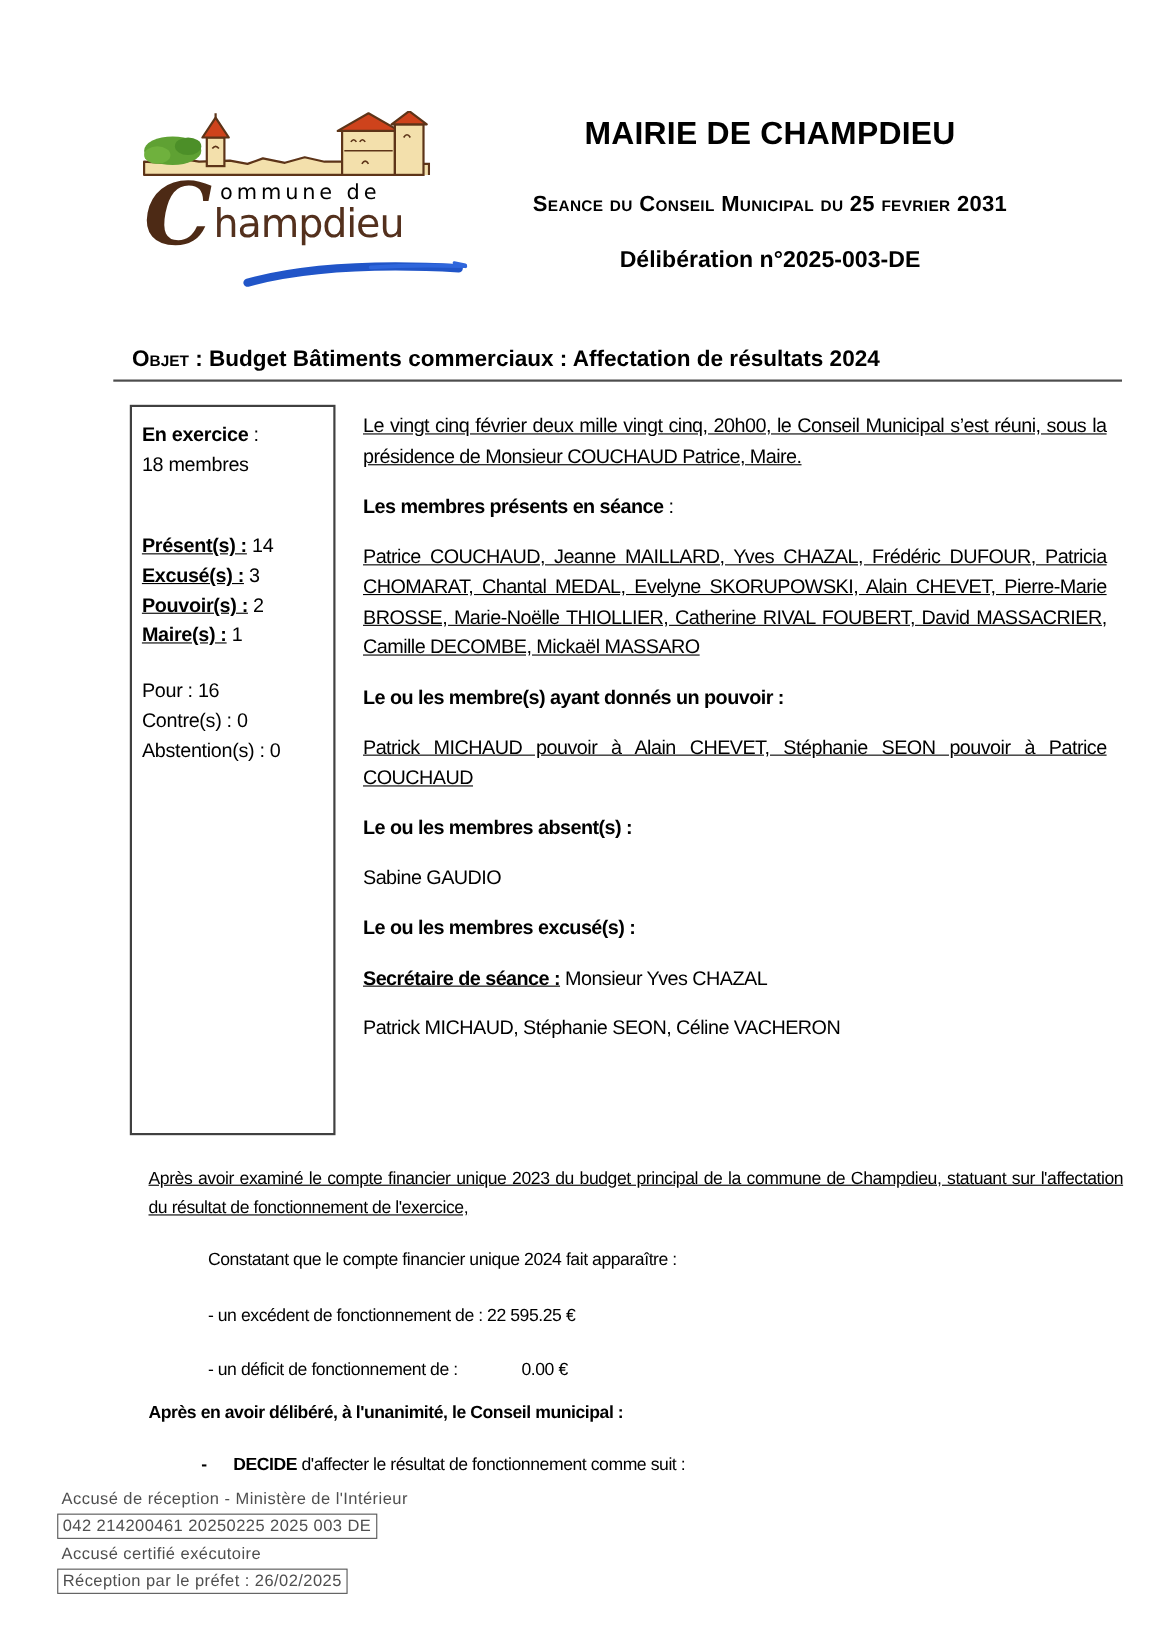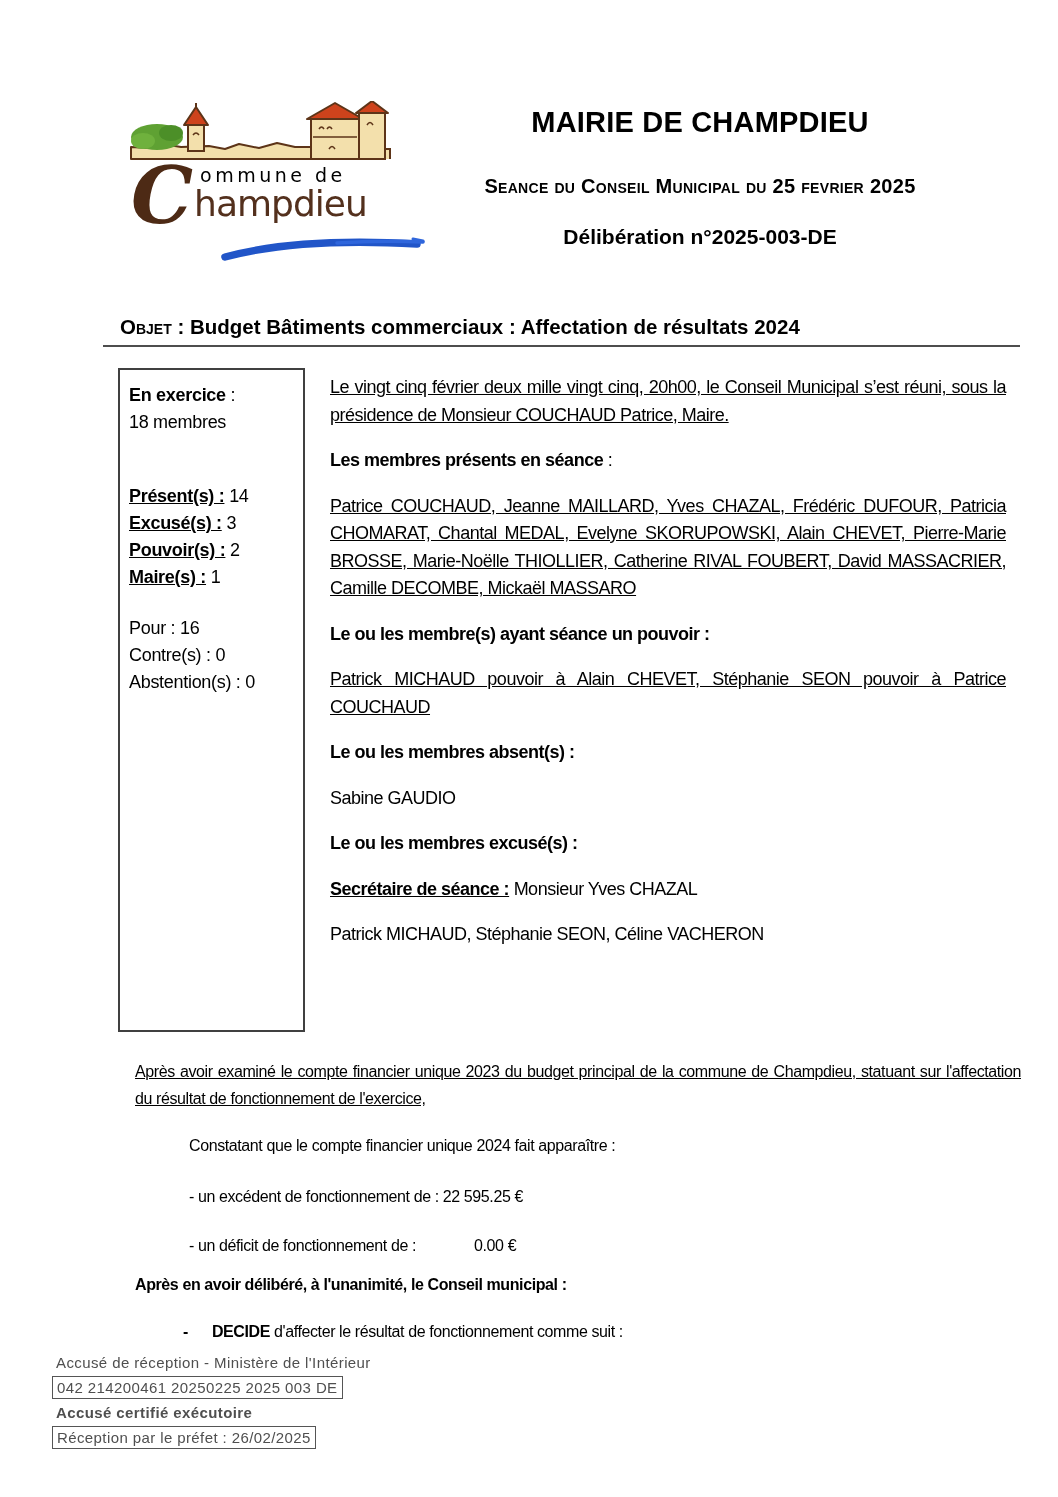--- a/index.html
+++ b/index.html
@@ -124,21 +124,21 @@
 
     <svg class="swoosh" width="212" height="30" viewBox="0 0 212 30">
       <path d="M8,24 C60,10 130,7 200,11" stroke="#2155c8" stroke-width="7.5" fill="none" stroke-linecap="round"></path>
       <path d="M120,10 C150,8 180,8 206,9" stroke="#2f66dc" stroke-width="3.5" fill="none" stroke-linecap="round"></path>
       <path d="M196,6 l10,2" stroke="#2f66dc" stroke-width="3" fill="none" stroke-linecap="round"></path>
     </svg>
   </div>
 
   <div class="header">
     <div class="title">MAIRIE DE CHAMPDIEU</div>
-    <div class="session">Seance du Conseil Municipal du 25 fevrier 2025</div>
+    <div class="session">Seance du Conseil Municipal du 25 fevrier 2031</div>
     <div class="delib">Délibération n°2025-003-DE</div>
   </div>
 
   <div class="objet-wrap">
     <div class="objet-line"><span class="objet-label">Objet</span><span> : </span><span>Budget Bâtiments commerciaux : Affectation de résultats 2024</span></div>
     <div class="objet-rule"></div>
   </div>
 
   <div class="att-box">
     <div><span class="b">En exercice</span><span> :</span></div>
@@ -151,38 +151,38 @@
     <div class="att-gap2"></div>
     <div>Pour : 16</div>
     <div>Contre(s) : 0</div>
     <div>Abstention(s) : 0</div>
   </div>
 
   <div class="main-col">
     <p class="just">Le vingt cinq février deux mille vingt cinq, 20h00, le Conseil Municipal s’est réuni, sous la présidence de Monsieur COUCHAUD Patrice, Maire.</p>
     <p><span class="b">Les membres présents en séance</span><span> :</span></p>
     <p class="just">Patrice COUCHAUD, Jeanne MAILLARD, Yves CHAZAL, Frédéric DUFOUR, Patricia CHOMARAT, Chantal MEDAL, Evelyne SKORUPOWSKI, Alain CHEVET, Pierre-Marie BROSSE, Marie-Noëlle THIOLLIER, Catherine RIVAL FOUBERT, David MASSACRIER, Camille DECOMBE, Mickaël MASSARO</p>
-    <p class="b">Le ou les membre(s) ayant séance un pouvoir :</p>
+    <p class="b">Le ou les membre(s) ayant donnés un pouvoir :</p>
     <p class="just">Patrick MICHAUD pouvoir à Alain CHEVET, Stéphanie SEON pouvoir à Patrice COUCHAUD</p>
     <p class="b">Le ou les membres absent(s) :</p>
     <p>Sabine GAUDIO</p>
     <p class="b">Le ou les membres excusé(s) :</p>
     <p><span class="b u">Secrétaire de séance :</span><span> Monsieur Yves CHAZAL</span></p>
     <p>Patrick MICHAUD, Stéphanie SEON, Céline VACHERON</p>
   </div>
 
   <div class="bottom">
     <p class="just p-examine">Après avoir examiné le compte financier unique 2023 du budget principal de la commune de Champdieu, statuant sur l'affectation du résultat de fonctionnement de l'exercice,</p>
     <p class="ind p-constat">Constatant que le compte financier unique 2024 fait apparaître :</p>
     <p class="ind p-exced">- un excédent de fonctionnement de : 22 595.25 €</p>
     <p class="ind p-deficit"><span>- un déficit de fonctionnement de :</span><span class="deficit-val">0.00 €</span></p>
     <p class="b p-delib">Après en avoir délibéré, à l'unanimité, le Conseil municipal :</p>
     <p><span class="b decide-dash">-</span><span class="b decide-label">DECIDE</span><span> d'affecter le résultat de fonctionnement comme suit :</span></p>
   </div>
 
   <div class="stamp">
     <span class="stamp-row"><span class="stamp-line" style="display:inline-block;">Accusé de réception - Ministère de l'Intérieur</span></span>
     <span class="stamp-row"><span class="stamp-box">042 214200461 20250225 2025 003 DE</span></span>
-    <span class="stamp-row"><span class="stamp-line" style="display:inline-block;font-weight:bold;">Accusé certifié exécutoire</span></span>
+    <span class="stamp-row"><span class="stamp-line" style="display:inline-block;">Accusé certifié exécutoire</span></span>
     <span class="stamp-row"><span class="stamp-box">Réception par le préfet : 26/02/2025</span></span>
   </div>
 
 </div>
 
 </body></html>

